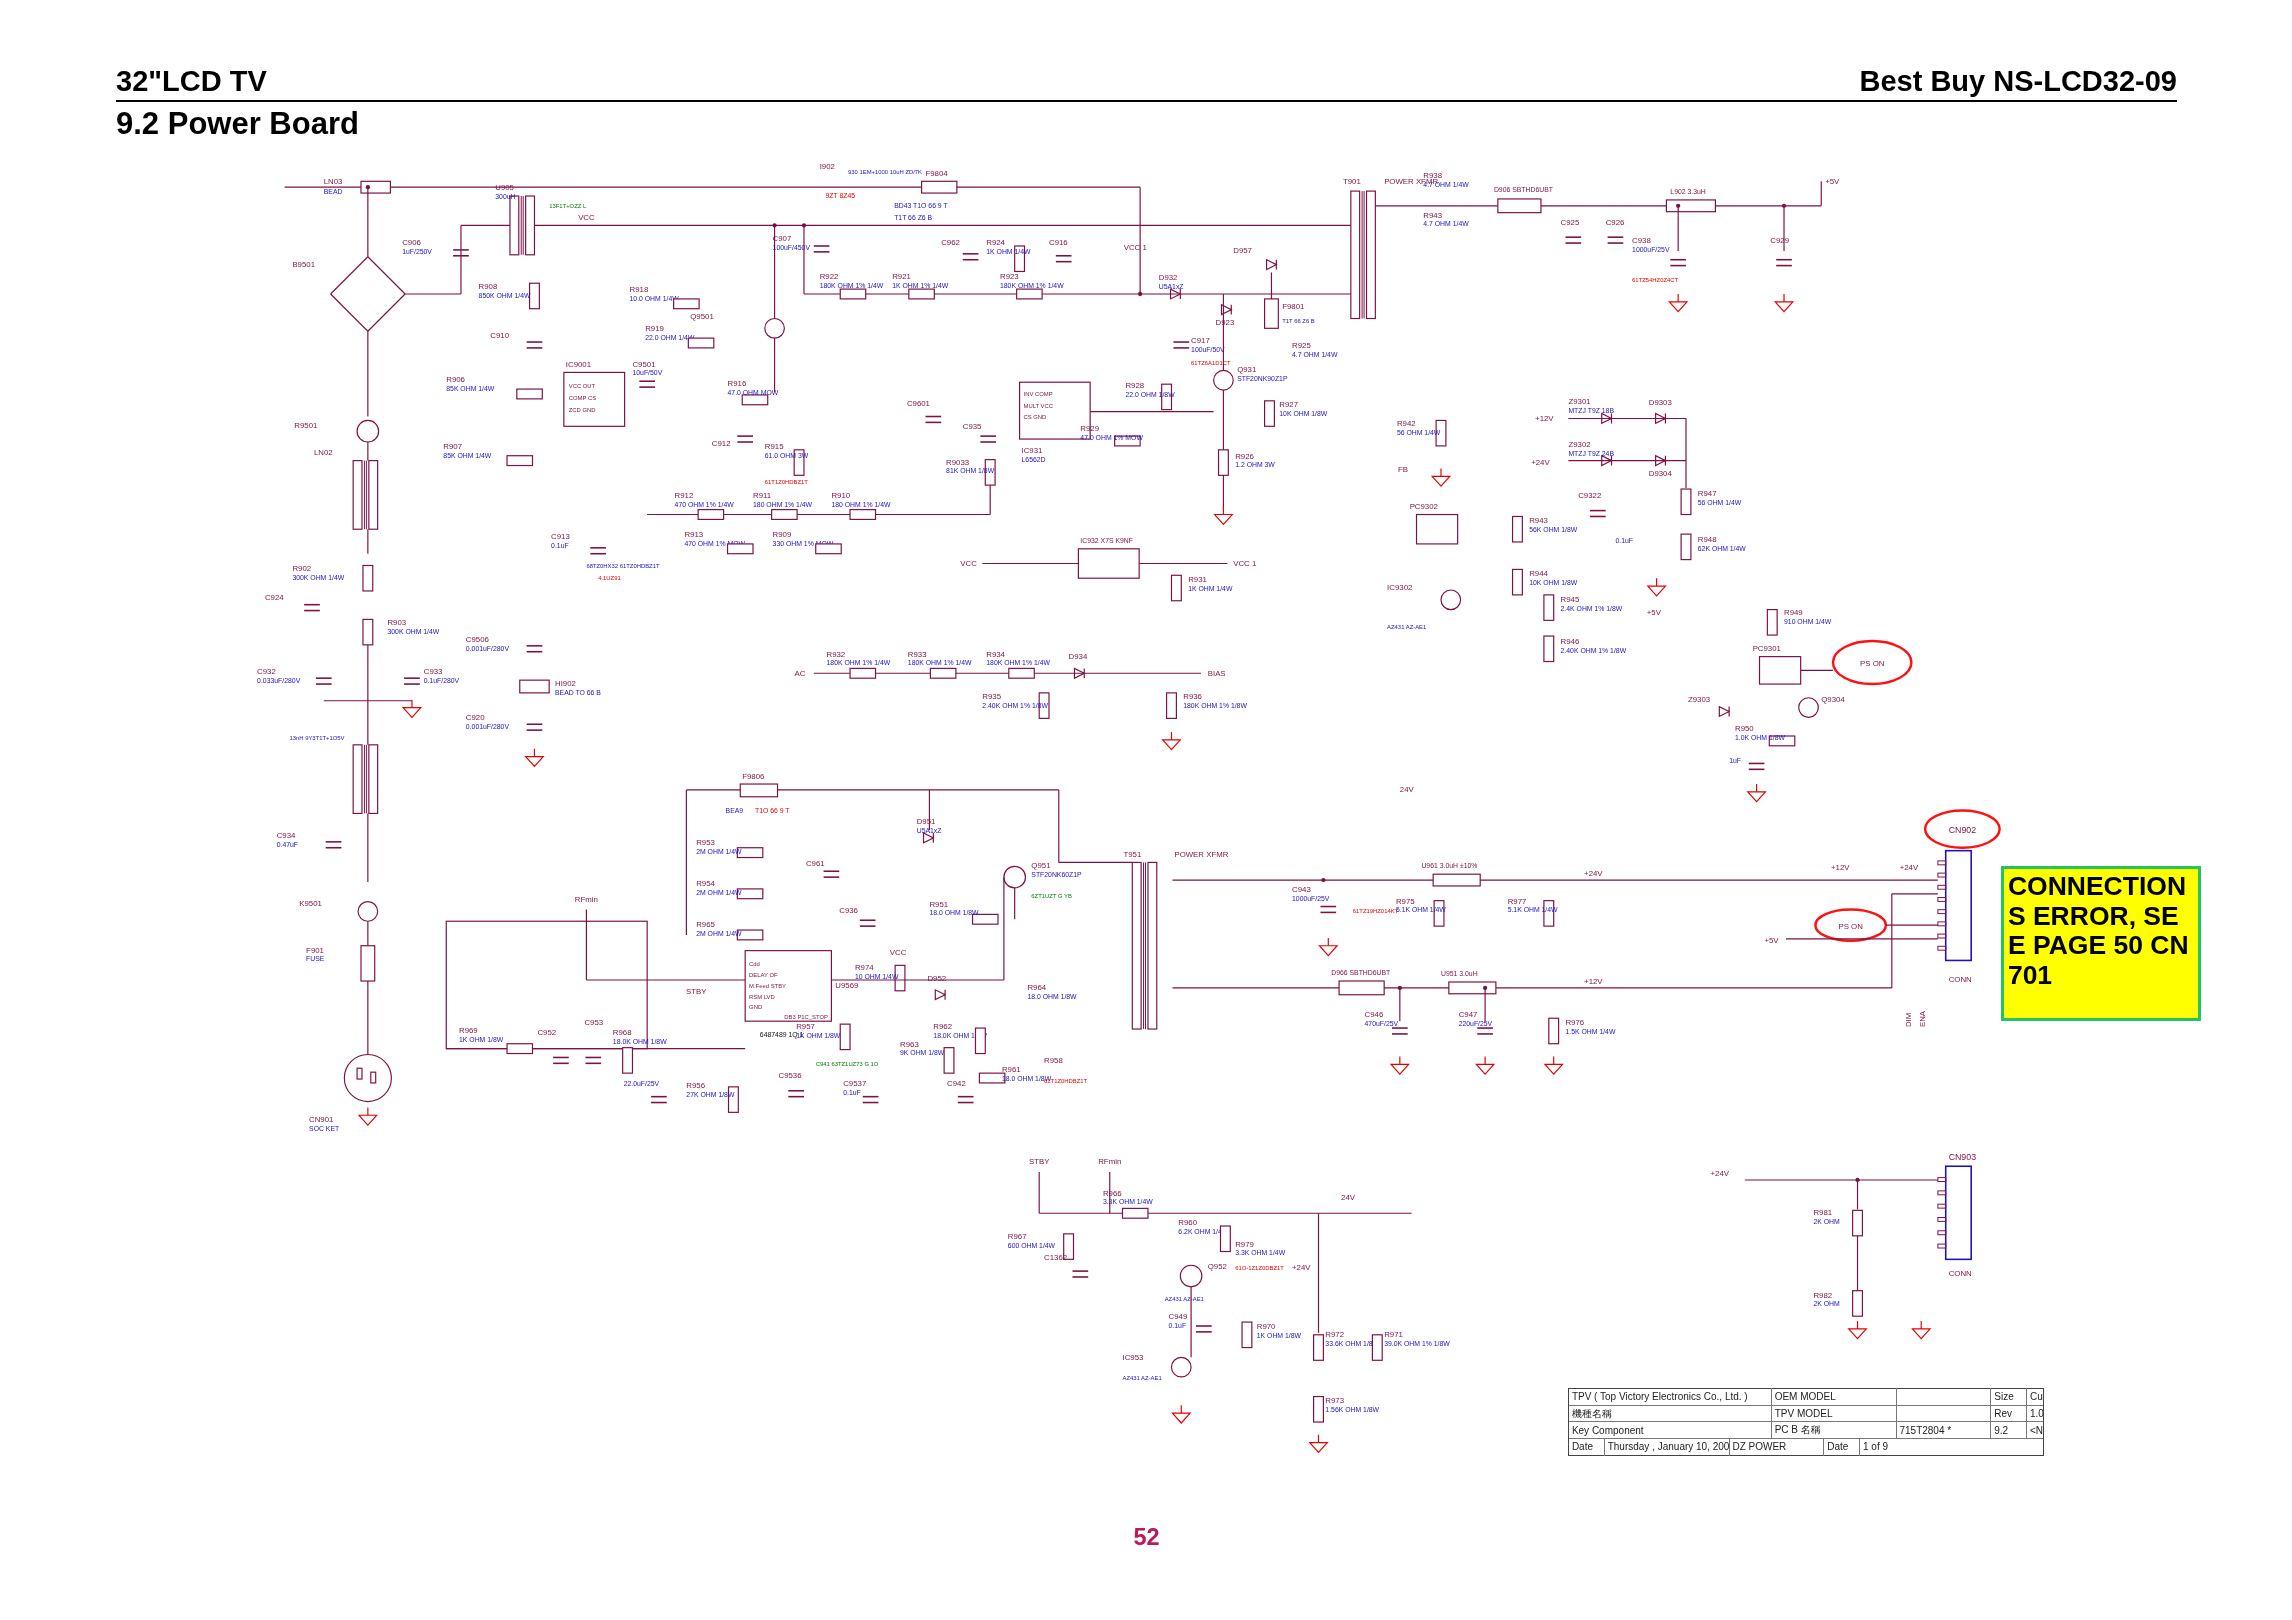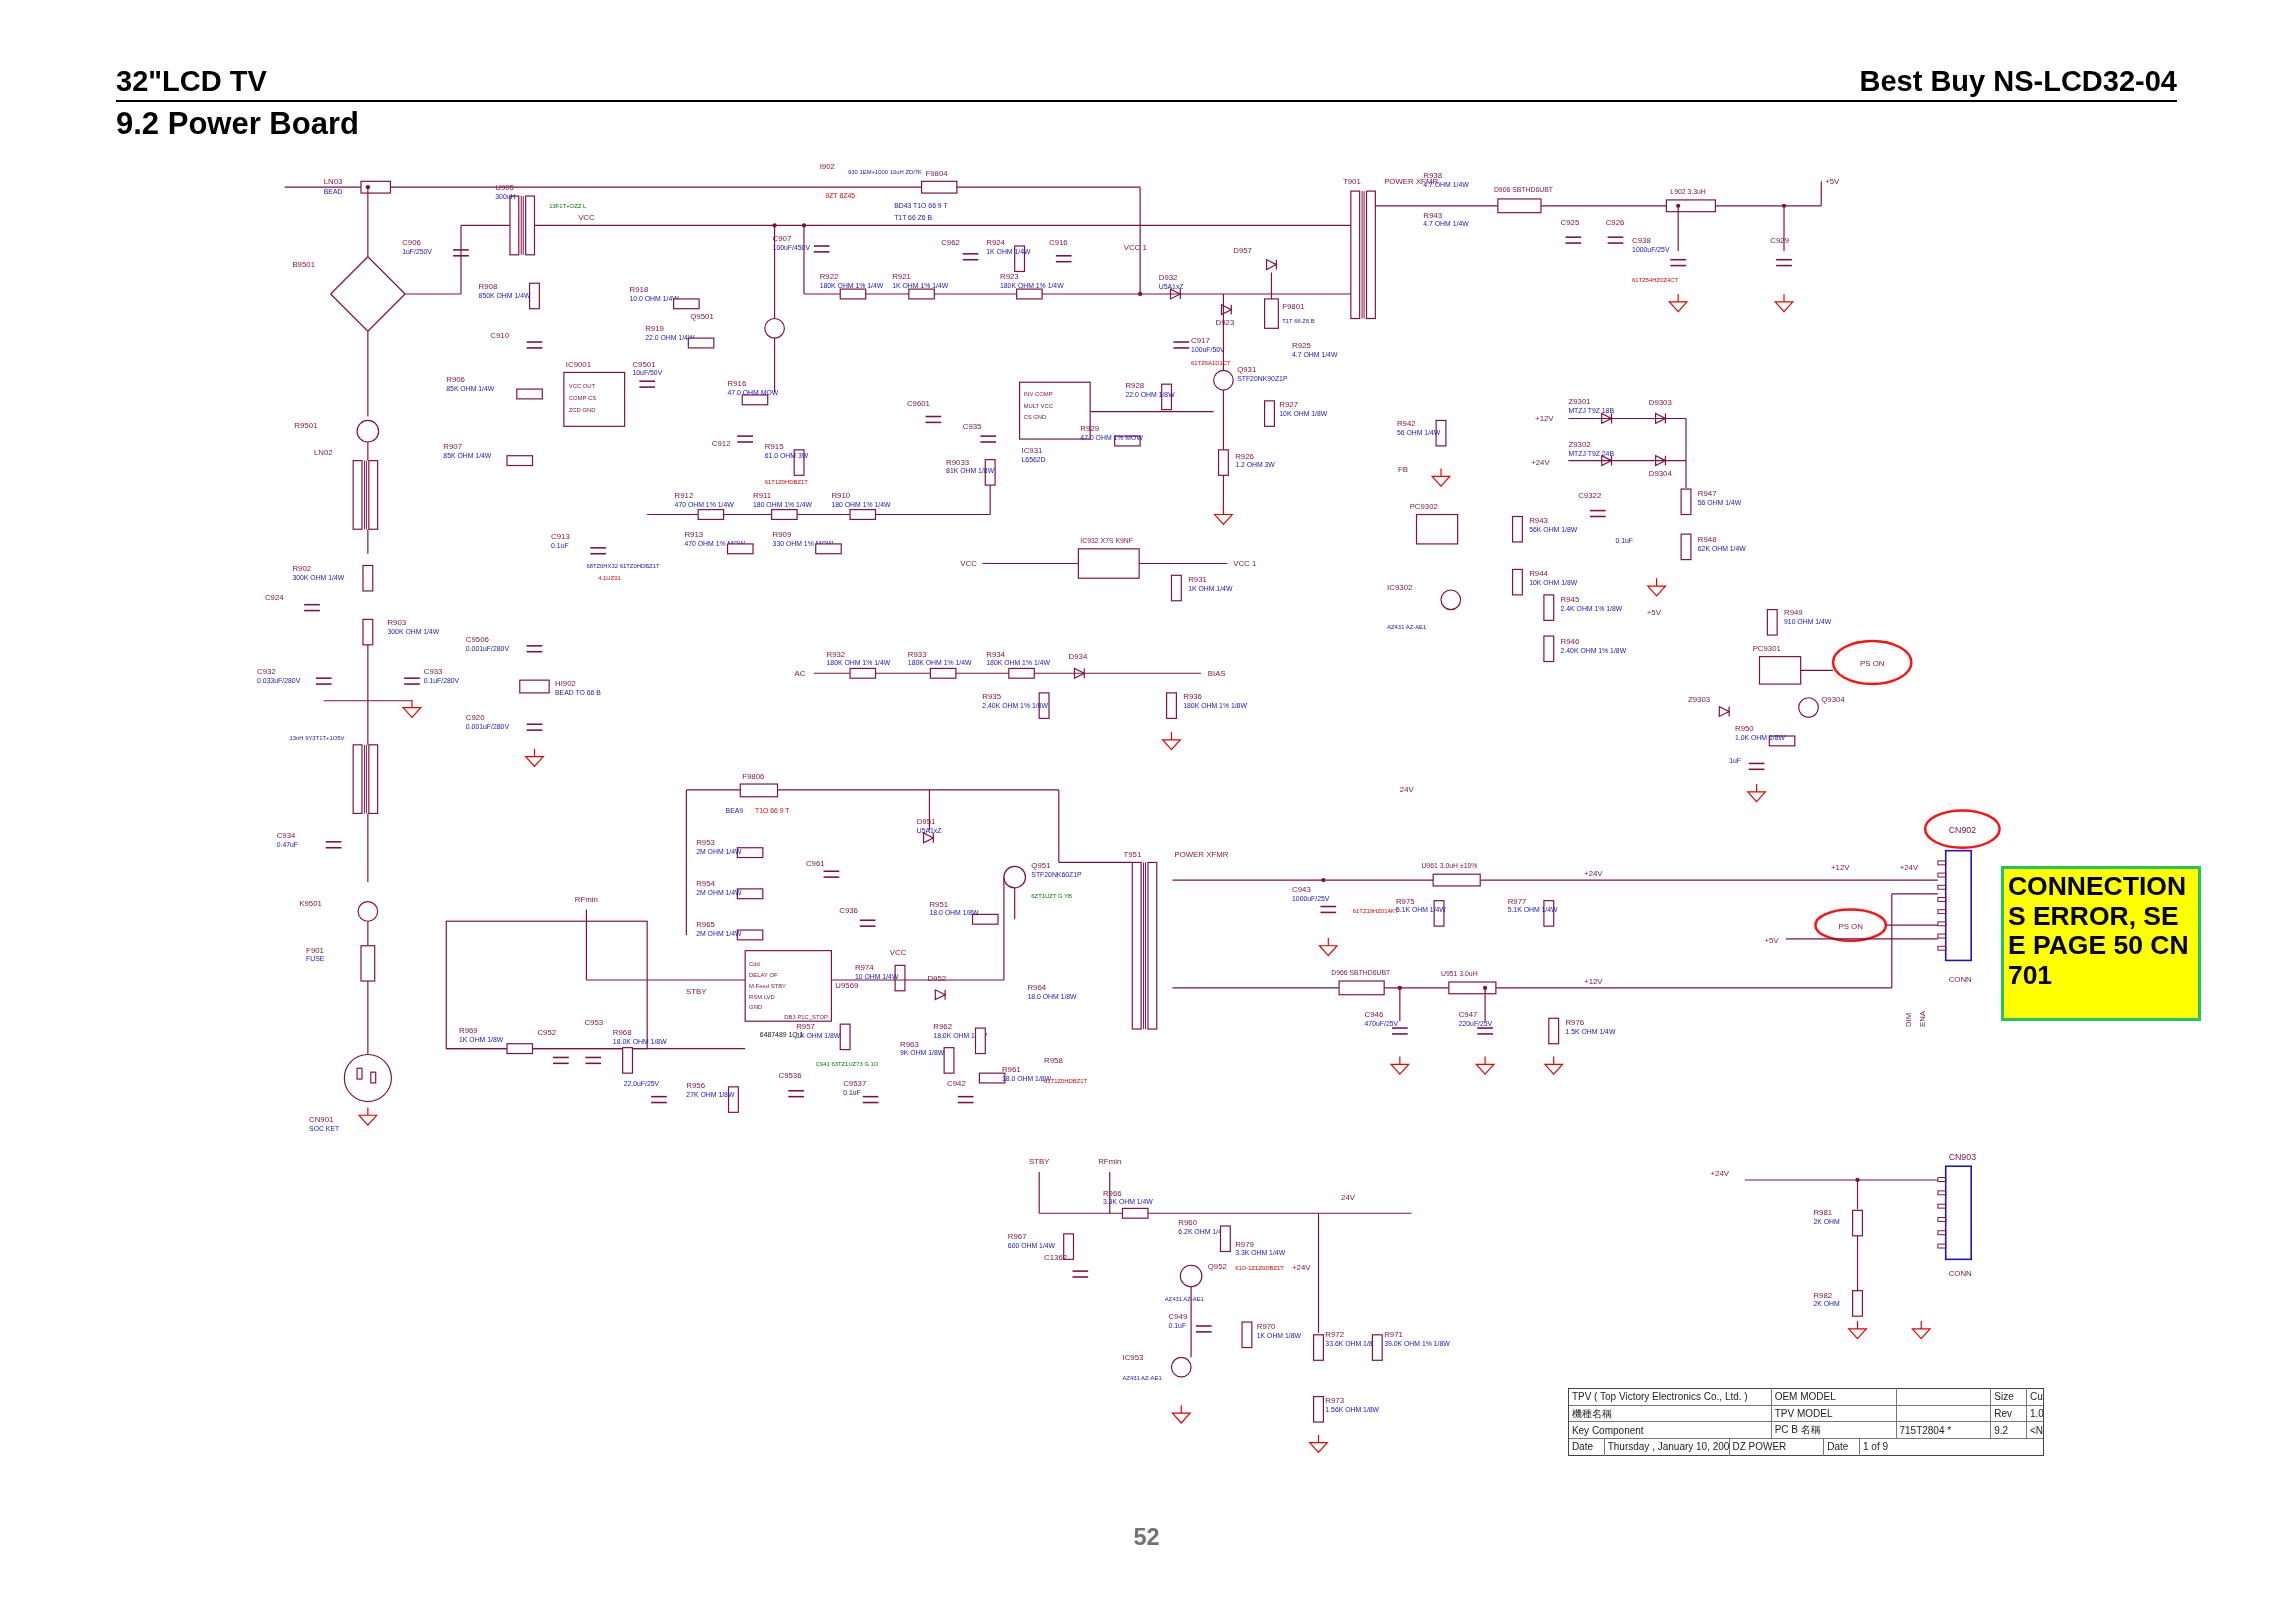--- a/index.html
+++ b/index.html
@@ -1,39 +1,39 @@
 <!DOCTYPE html>
 <html><head>
 <meta charset="utf-8">
 <style>
   html,body{margin:0;padding:0;background:#ffffff;}
   .page{position:relative;width:2293px;height:1620px;background:#ffffff;font-family:"Liberation Sans",sans-serif;overflow:hidden;}
   .header{position:absolute;left:116px;right:116px;top:65px;color:#000;}
   .header-row{display:flex;justify-content:space-between;align-items:flex-end;font-weight:bold;font-size:29px;border-bottom:2.9px solid #000;padding-bottom:2px;}
   .section-title{font-weight:bold;font-size:31px;margin-top:3.9px;}
-  .footer{position:absolute;left:0;right:0;bottom:69px;text-align:center;font-weight:bold;font-size:23.5px;color:#737373;}
+  .footer{position:absolute;left:0;right:0;bottom:69px;text-align:center;font-weight:bold;font-size:23.5px;color:#be185d;}
   .note-box{position:absolute;left:2001px;top:866px;width:186px;min-height:143px;background:#ffff00;border:3px solid #22c55e;color:#000;font-weight:bold;font-size:26.5px;line-height:1.12;word-break:break-all;padding:2.9px 3.9px;}
   .schematic-svg{position:absolute;left:0;top:0;width:2293px;height:1620px;}
   .schematic-svg text{font-family:"Liberation Sans",sans-serif;}
   .titleblock{position:absolute;left:1568px;top:1388px;width:474px;border:1px solid #444;color:#222;font-size:10px;}
   .tb-row{display:flex;border-bottom:1px solid #777;height:15.7px;align-items:center;}
   .tb-row:last-child{border-bottom:none;}
   .tb-cell{border-right:1px solid #777;padding:1px 2.9px;white-space:nowrap;overflow:hidden;height:100%;display:flex;align-items:center;}
   .tb-cell:last-child{border-right:none;}
   .w200{width:196px;} .w120{width:118px;} .w90{width:88px;text-align:center;} .w30{width:29px;} .w40{width:39px;flex:1;} .w70{width:69px;flex:1;}
 </style>
 </head>
 <body>
 
 <div class="page">
 
   <div class="header">
     <div class="header-row">
       <span>32"LCD TV</span>
-      <span>Best Buy NS-LCD32-04</span>
+      <span>Best Buy NS-LCD32-09</span>
     </div>
     <div class="section-title">9.2 Power Board</div>
   </div>
 
   <svg class="schematic-svg" viewBox="0 0 2339 1653" xmlns="http://www.w3.org/2000/svg">
       <rect x="368" y="185" width="30" height="12" fill="none" stroke="#7d1045" stroke-width="1.2"></rect>
       <text x="330" y="188" fill="#7d1045" font-size="8" text-anchor="start">LN03</text>
       <text x="330" y="198" fill="#1a12c4" font-size="7" text-anchor="start">BEAD</text>
       <line x1="290" y1="191" x2="368" y2="191" stroke="#7d1045" stroke-width="1.2"></line>
       <line x1="398" y1="191" x2="940" y2="191" stroke="#7d1045" stroke-width="1.2"></line>

